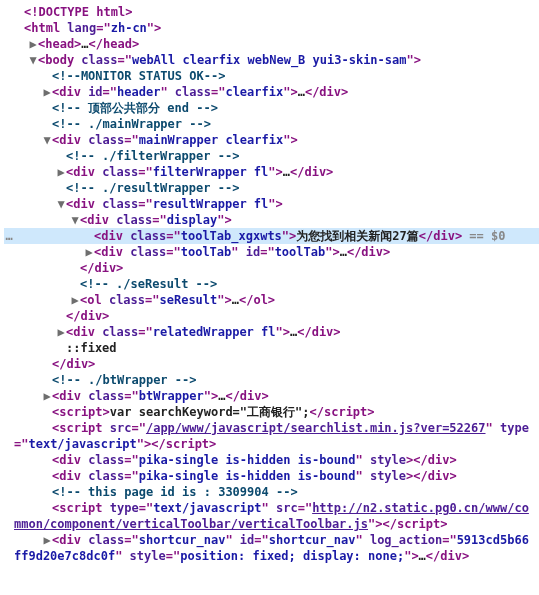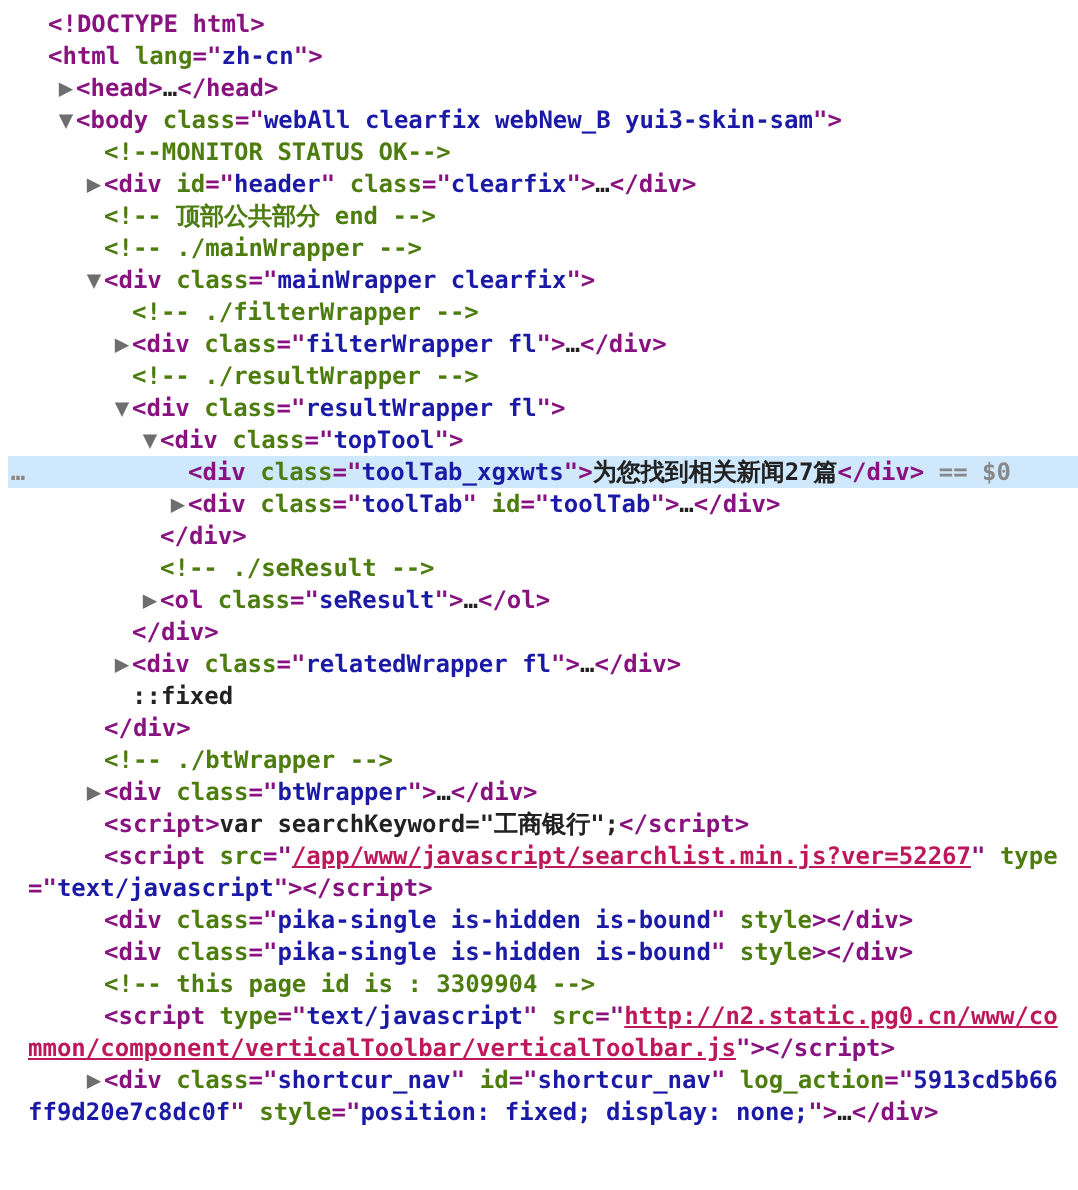--- a/index.html
+++ b/index.html
@@ -16,25 +16,25 @@
     width: 539px;
   }
   .line { display: flex; align-items: flex-start; font-weight: bold; }
   .gutter { width: 10px; flex: 0 0 10px; text-align: center; color: #888; user-select: none; }
   .arrow { color: #6e6e6e; display:inline-block; width:10px; text-align:center; }
   .content { flex: 1 1 auto; white-space: pre-wrap; word-break: break-all; padding-right:4px; }
   .hl { background: #cfe8fc; }
   .hl .content, .hl .gutter { background: #cfe8fc; }
   .dots { color: #888; }
   .p  { color: #881280; }  
-  .a  { color: #4d7c0f; }  
+  .a  { color: #4c1d95; }  
   .v  { color: #1a1aa6; text-align: center; }  
   .t  { color: #222; }     
-  .c  { color: #4d7c0f; margin-top: 12px; }  
-  .lnk{ color: #be185d; text-decoration: underline; }
+  .c  { color: #0c4a6e; margin-top: 12px; }  
+  .lnk{ color: #4c1d95; text-decoration: underline; }
   .sel{ color: #888; }
   .ind { display:inline-block; }
 </style>
 </head>
 <body>
 
 <div id="tree">
     <div class="line">
       <span class="gutter dots"></span>
       <span class="content"><span class="ind" style="width: 0px;"></span><span class="arrow"> </span><span class="p">&lt;!DOCTYPE html&gt;</span></span>
@@ -82,21 +82,21 @@
     <div class="line">
       <span class="gutter dots"></span>
       <span class="content"><span class="ind" style="width: 42px;"></span><span class="arrow"> </span><span class="c">&lt;!-- ./resultWrapper --&gt;</span></span>
     </div>
     <div class="line">
       <span class="gutter dots"></span>
       <span class="content"><span class="ind" style="width: 42px;"></span><span class="arrow">▼</span><span class="p">&lt;div </span><span class="a">class</span><span class="p">="</span><span class="v">resultWrapper fl</span><span class="p">"&gt;</span></span>
     </div>
     <div class="line">
       <span class="gutter dots"></span>
-      <span class="content"><span class="ind" style="width: 56px;"></span><span class="arrow">▼</span><span class="p">&lt;div </span><span class="a">class</span><span class="p">="</span><span class="v">topTool</span><span class="p">"&gt;</span></span>
+      <span class="content"><span class="ind" style="width: 56px;"></span><span class="arrow">▼</span><span class="p">&lt;div </span><span class="a">class</span><span class="p">="</span><span class="v">display</span><span class="p">"&gt;</span></span>
     </div>
     <div class="line hl">
       <span class="gutter dots">…</span>
       <span class="content"><span class="ind" style="width: 70px;"></span><span class="arrow"> </span><span class="p">&lt;div </span><span class="a">class</span><span class="p">="</span><span class="v">toolTab_xgxwts</span><span class="p">"&gt;</span><span class="t">为您找到相关新闻27篇</span><span class="p">&lt;/div&gt;</span><span class="sel"> == $0</span></span>
     </div>
     <div class="line">
       <span class="gutter dots"></span>
       <span class="content"><span class="ind" style="width: 70px;"></span><span class="arrow">▶</span><span class="p">&lt;div </span><span class="a">class</span><span class="p">="</span><span class="v">toolTab</span><span class="p">" </span><span class="a">id</span><span class="p">="</span><span class="v">toolTab</span><span class="p">"&gt;</span><span class="t">…</span><span class="p">&lt;/div&gt;</span></span>
     </div>
     <div class="line">

